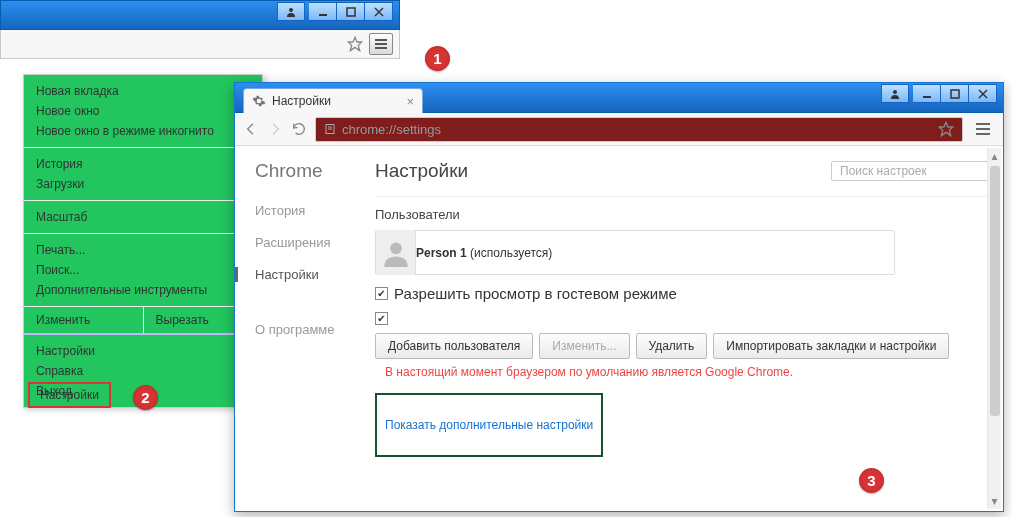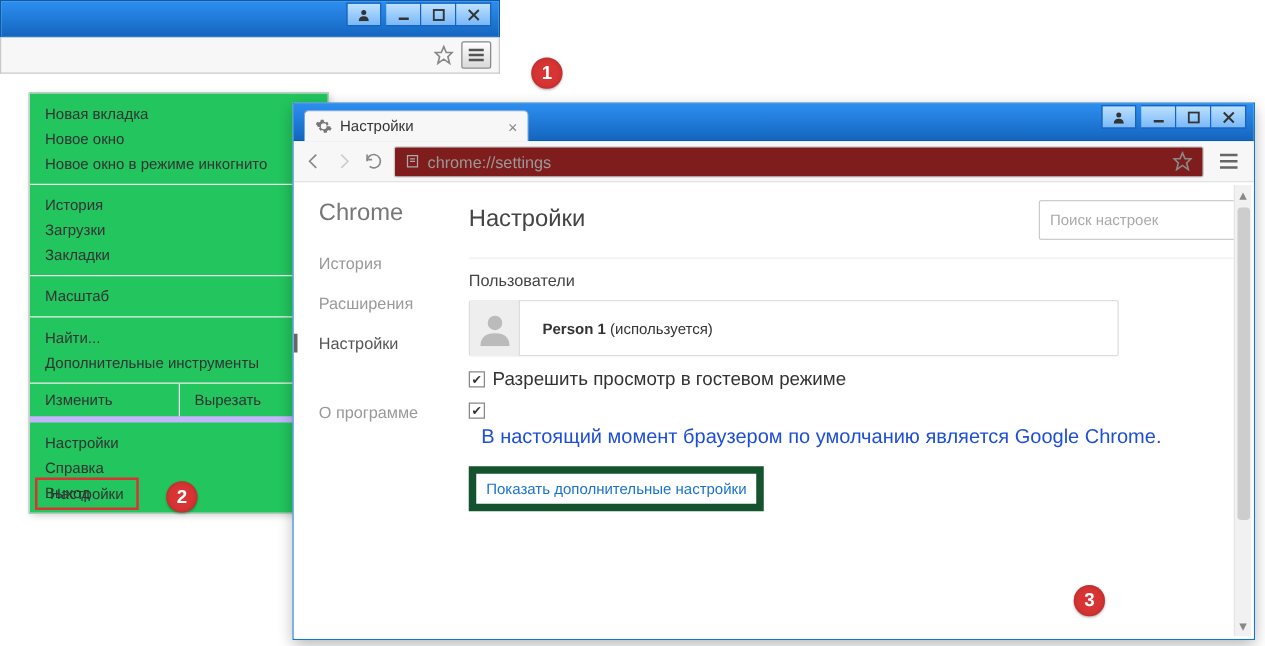--- a/index.html
+++ b/index.html
@@ -45,38 +45,38 @@
   
   .w2-body { flex:1; display:flex; overflow:hidden; background:#fff;}
   .sidebar { width:120px; padding:14px 10px 10px 20px; font-size:13px; display:flex; flex-direction:column; gap:17px;}
   .side-title { font-size:19px; color:#777; margin-bottom:4px;}
   .side-item { color:#999; cursor:default;}
   .side-item.active { color:#555; border-left:3px solid #666; margin-left:-20px; padding-left:17px;}
   
   .content { flex:1; padding:14px 12px 10px 20px; overflow-y:auto; position:relative;}
   .content-hdr { display:flex; align-items:center; margin-bottom:14px;}
   .page-title { font-size:19px; color:#444;}
-  .searchbox { margin-left:auto; width:160px; height:32px; border:1px solid #ccc; font-size:12px; color:#aaa; display:flex; align-items:center; padding:0 8px; border-radius:2px;}
+  .searchbox { margin-left:auto; width:160px; height:20px; border:1px solid #ccc; font-size:12px; color:#aaa; display:flex; align-items:center; padding:0 8px; border-radius:2px;}
   .sect-title { font-size:13px; color:#444; margin:10px 0 8px 0;}
   .person-row { display:flex; align-items:center; border:1px solid #ddd; border-radius:2px; padding:0px; width:520px; height:45px;}
   .person-av { width:40px; height:45px; background:#eee; display:flex; align-items:center; justify-content:center; border-right:1px solid #ddd;}
-  .person-name { padding:0 18px; font-size:12px;}
+  .person-name { padding:0 0; font-size:12px;}
   .person-name b { font-weight:bold;}
   
   .chk-row { margin:10px 0 4px 0; display:flex; align-items:center; gap:6px; font-size:15px;}
   .chkbox { width:13px; height:13px; border:1px solid #888; display:flex; align-items:center; justify-content:center; background:#fff;}
   .chkbox.checked::after { content:"✔"; font-size:10px; color:#333;}
   
   .btn-row { display:flex; gap:6px; margin-top:8px;}
   .btn { border:1px solid #bbb; background:linear-gradient(#fdfdfd,#ebebeb); border-radius:2px; padding:5px 12px; font-size:12px; color:#333;}
   .btn.disabled { color:#aaa;}
   
-  .def-text { font-size:16px; color:#1d4ed8; margin:6px 0 14px 10px;}
-  
-  .link-hl { display:inline-block; border:6px solid #14532d; padding:5px 8px; color:#1972d1;}
+  .def-text { font-size:12px; color:#ef4444; margin:6px 0 14px 10px;}
+  
+  .link-hl { display:inline-block; border:2px solid #14532d; padding:23px 8px; color:#1972d1;}
   .c3 { left:859px; top:468px;}
   
   .scrollbar { position:absolute; right:2px; top:2px; bottom:2px; width:14px; background:#f1f1f1; border-left:1px solid #e6e6e6; display:flex; flex-direction:column; align-items:center;}
   .sb-btn { width:100%; height:16px; display:flex; align-items:center; justify-content:center; color:#888;}
   .sb-thumb { width:10px; flex:0 0 auto; height:250px; background:#cdcdcd; border-radius:3px; margin-top:2px;}
   
 </style>
 </head>
 <body>
 
@@ -124,30 +124,30 @@
 
 <div class="menu">
   <div class="menu-group">
     <div class="menu-item">Новая вкладка</div>
     <div class="menu-item">Новое окно</div>
     <div class="menu-item">Новое окно в режиме инкогнито</div>
   </div>
   <div class="menu-group">
     <div class="menu-item">История</div>
     <div class="menu-item">Загрузки</div>
-    <div class="menu-item">Закладки</div>
   </div>
   <div class="menu-group">
     <div class="menu-item">Масштаб</div>
   </div>
   <div class="menu-group">
-    <div class="menu-item">Найти...</div>
+    <div class="menu-item">Печать...</div>
+    <div class="menu-item">Поиск...</div>
     <div class="menu-item">Дополнительные инструменты</div>
   </div>
-  <div class="menu-row" style="border-top:1px solid #eee; border-bottom:5px solid #c4b5fd;">
+  <div class="menu-row" style="border-top:1px solid #eee; border-bottom:2px solid #c4b5fd;">
     <div class="menu-item">Изменить</div>
     <div class="menu-item">Вырезать</div>
   </div>
   <div class="menu-group">
     <div class="menu-item">Настройки</div>
     <div class="menu-item">Справка</div>
     <div class="menu-item">Выход</div>
   </div>
 </div>
 <div class="hl">Настройки</div>
@@ -259,20 +259,26 @@
       </div>
       
       <div class="chk-row">
         <span class="chkbox checked"></span>
         <span>Разрешить просмотр в гостевом режиме</span>
       </div>
       <div class="chk-row">
         <span class="chkbox checked"></span>
       </div>
       
+      <div class="btn-row">
+        <div class="btn">Добавить пользователя</div>
+        <div class="btn disabled">Изменить...</div>
+        <div class="btn">Удалить</div>
+        <div class="btn">Импортировать закладки и настройки</div>
+      </div>
       
       <div class="def-text">В настоящий момент браузером по умолчанию является Google Chrome.</div>
       
       <span class="link-hl">Показать дополнительные настройки</span>
       
       <div class="scrollbar">
         <div class="sb-btn">▴</div>
         <div class="sb-thumb"></div>
         <div style="flex:1"></div>
         <div class="sb-btn">▾</div>

